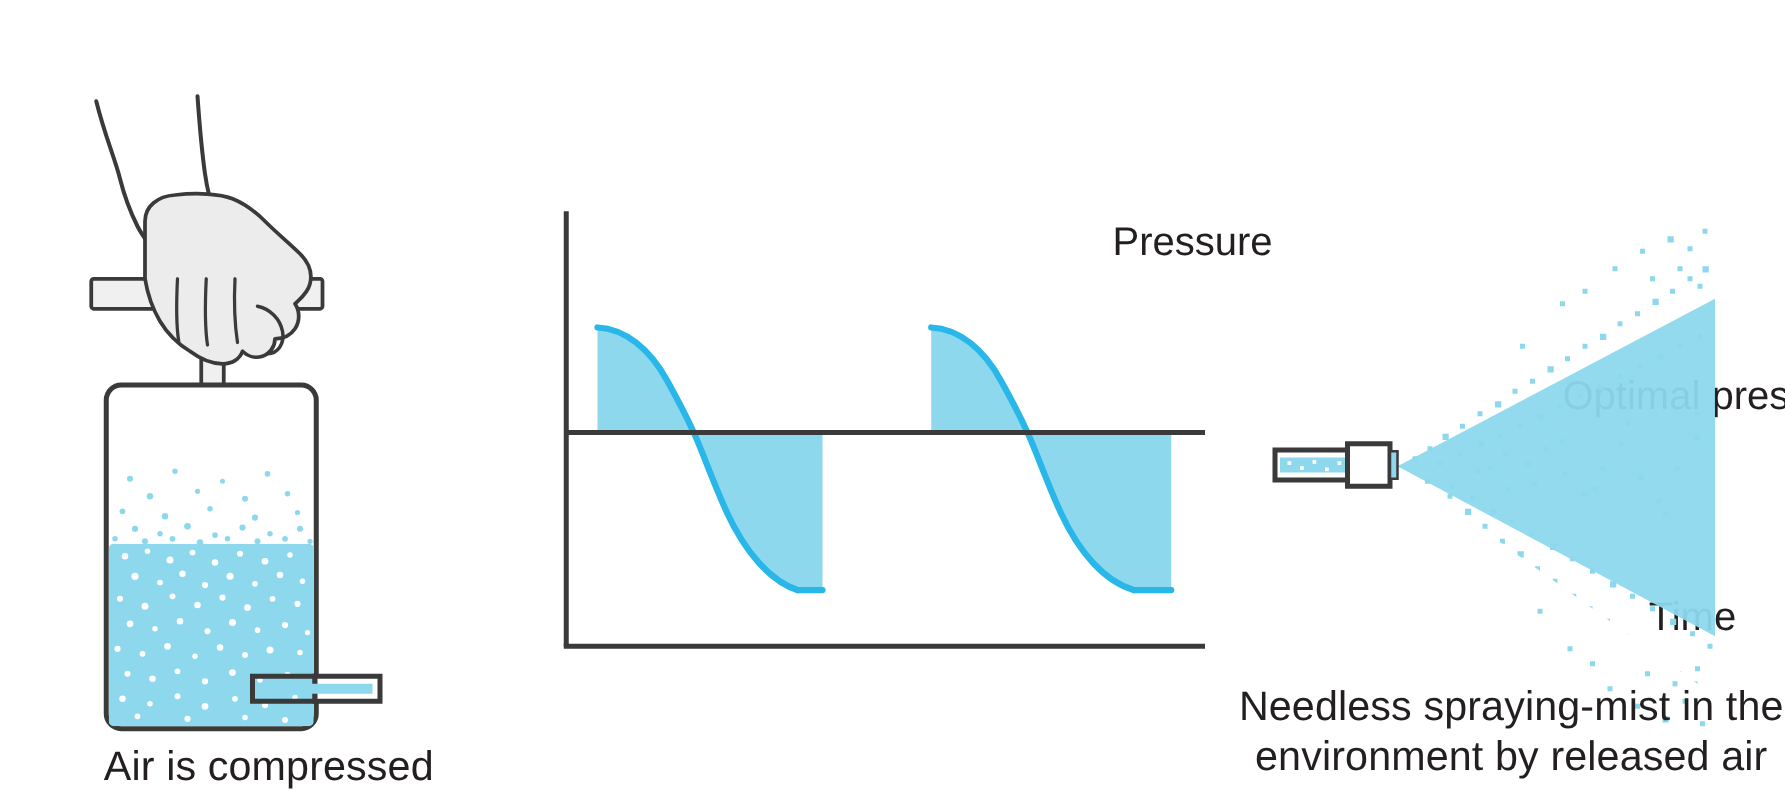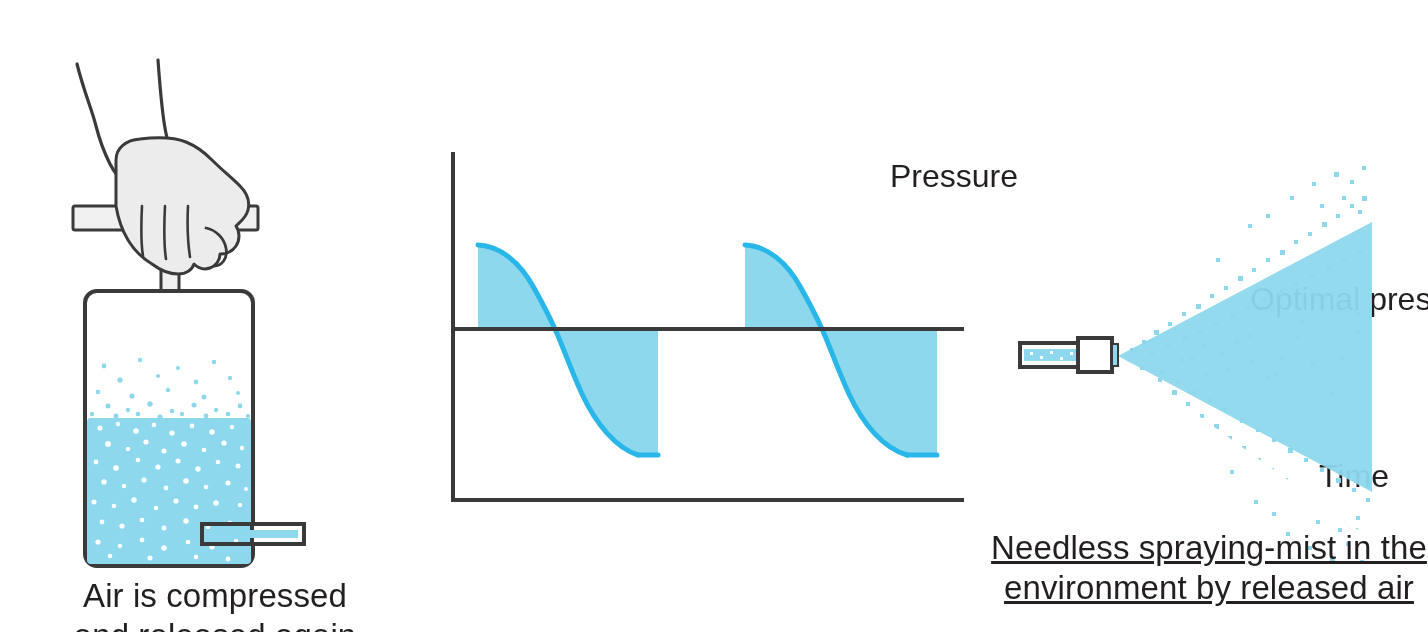--- a/index.html
+++ b/index.html
@@ -8,40 +8,40 @@
     background: #ffffff;
   }
   #stage {
     position: relative;
     width: 1428px;
     height: 632px;
     background: #ffffff;
     overflow: hidden;
     font-family: "Liberation Sans", sans-serif;
   }
-  .panel { position: absolute; top: 0; height: 557px; }
+  .panel { position: absolute; top: 17px; height: 557px; }
   #panel-left   { left: 0;    width: 430px; margin-top: 48px; }
   #panel-middle { left: 430px; width: 560px; }
   #panel-right  { left: 990px; width: 438px; }
 
   .panel-svg { position: absolute; left: 0; top: 0; }
 
   .caption {
     position: absolute;
     width: 100%;
     text-align: center;
     color: #231f20;
     font-size: 33px;
     line-height: 40px;
     letter-spacing: 0.1px;
     white-space: pre-line;
   }
   #caption-left   { top: 528px; }
   #caption-middle { top: 505px; }
-  #caption-right  { top: 528px; text-decoration: underline; }
+  #caption-right  { top: 528px; }
 
   .axis-label {
     position: absolute;
     color: #231f20;
     font-size: 32px;
     line-height: 32px;
     white-space: nowrap;
   }
   #label-pressure { left: 460px; top: 160px; }
   #label-time     { left: 889px; top: 460px; }

